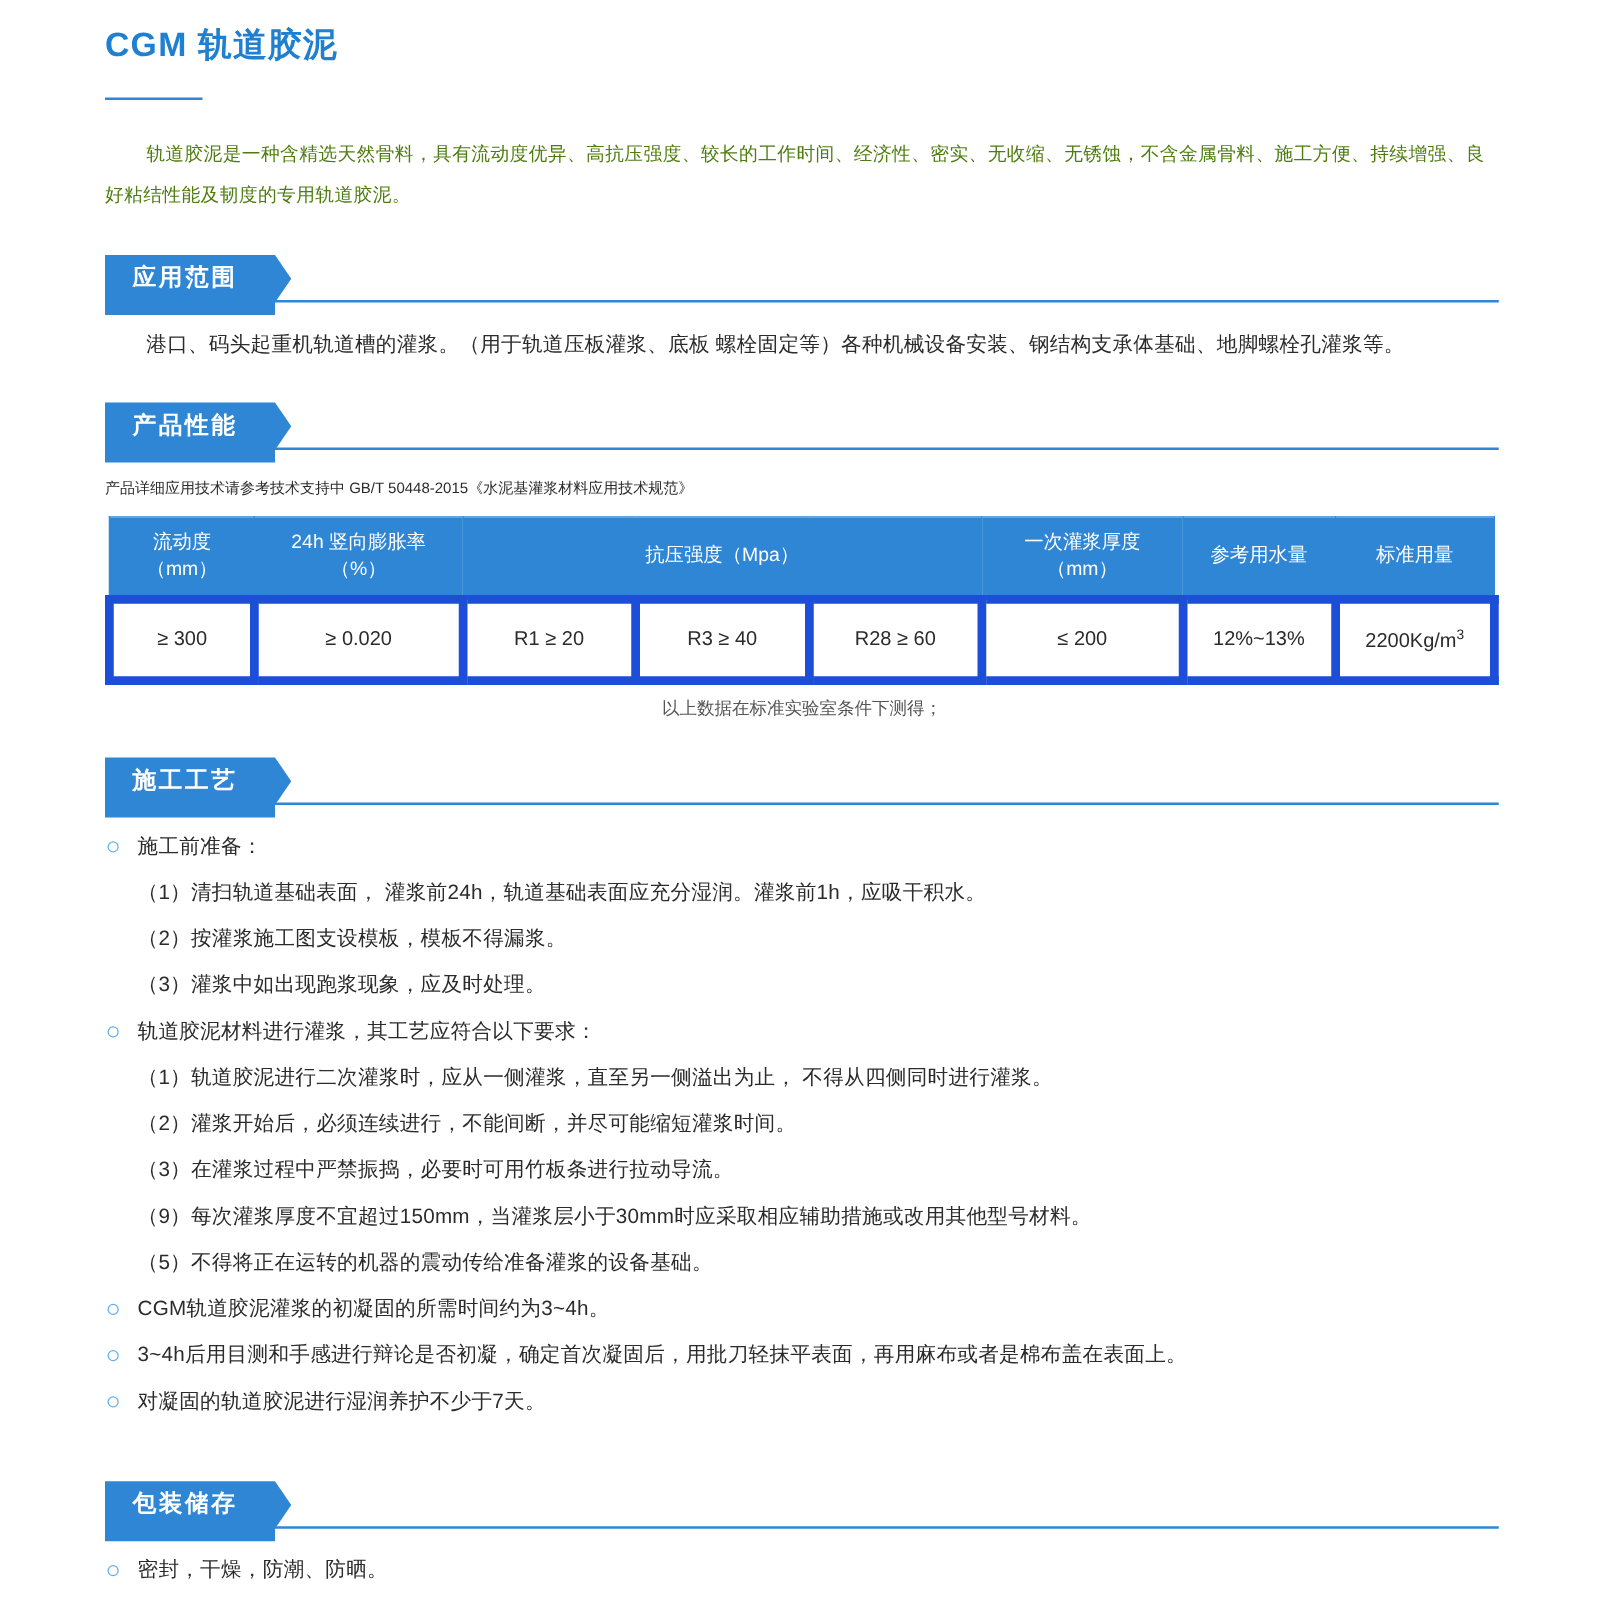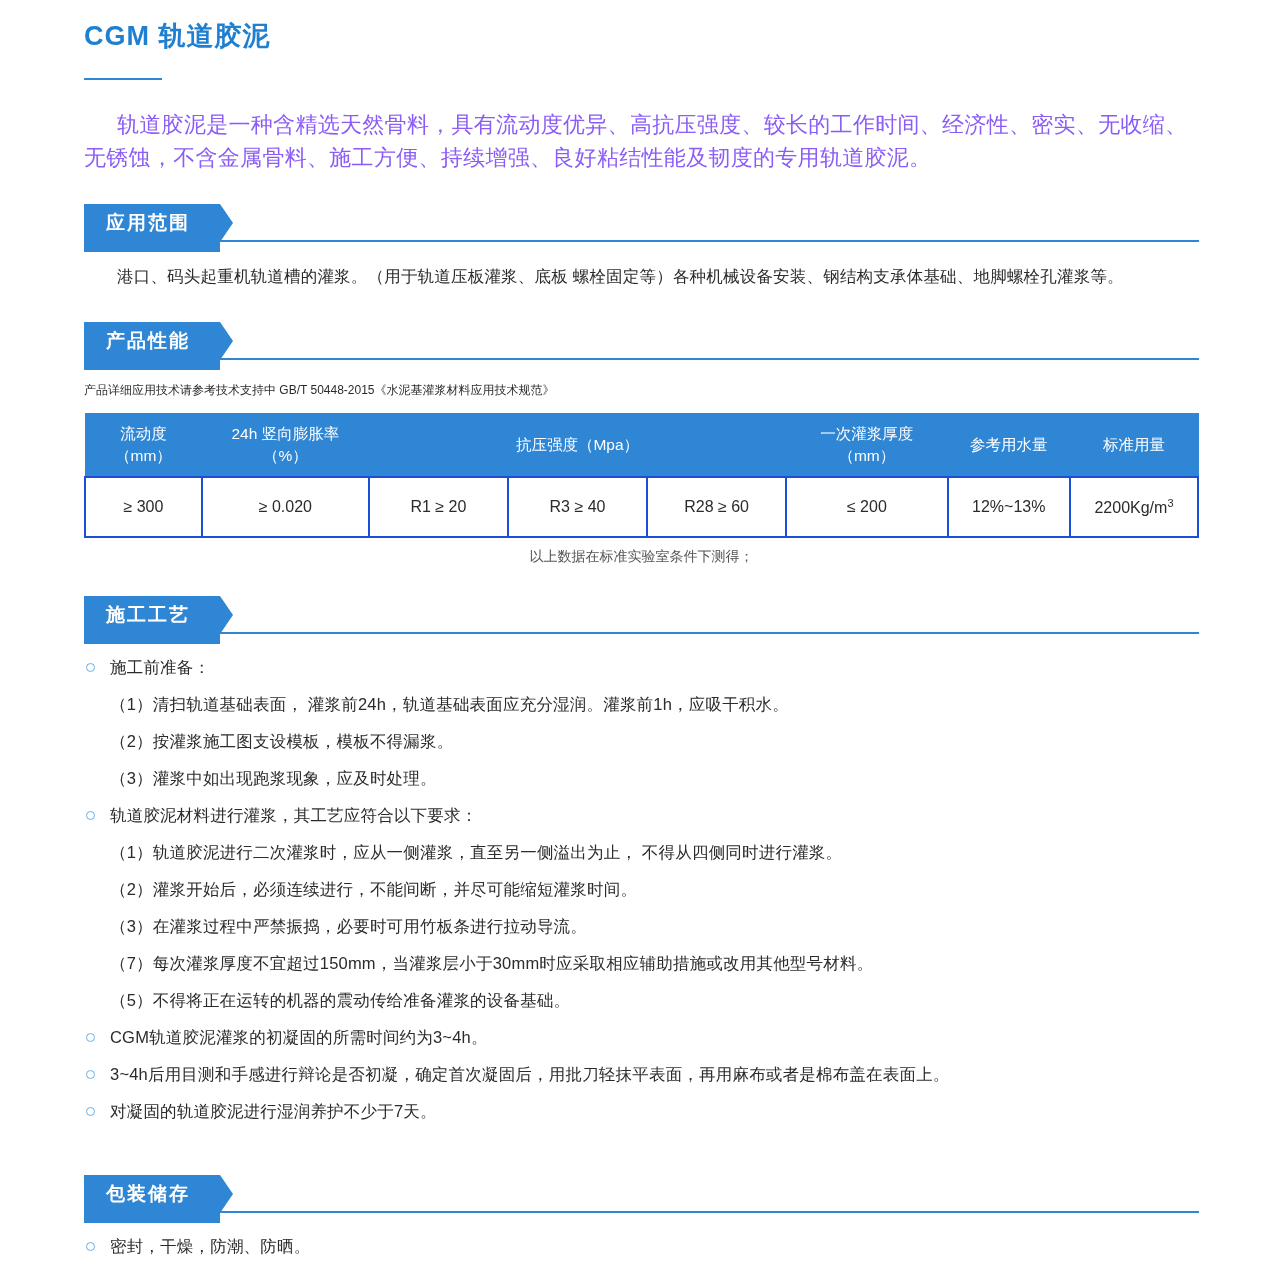--- a/index.html
+++ b/index.html
@@ -33,26 +33,27 @@
   .title-rule {
     width: 78px;
     height: 2px;
     background: #2f86d4;
     margin-top: 24px;
     margin-bottom: 28px;
   }
 
   
   .intro {
-    font-size: 22px;
+    font-size: 15px;
     line-height: 33px;
-    color: #8b5cf6;
+    color: #4d7c0f;
     text-indent: 33px;
     margin: 0 0 22px 0;
     letter-spacing: 0.3px;
+    font-family: Liberation Mono, monospace;
   }
 
   
   .section-head {
     position: relative;
     height: 38px;
     margin-top: 30px;
     margin-bottom: 6px;
   }
   .section-head .banner {
@@ -118,21 +119,21 @@
     color: #ffffff;
     font-size: 15.5px;
     font-weight: normal;
     line-height: 22px;
     border: 1px solid #2f86d4;
     padding: 9px 4px;
     text-align: center;
     vertical-align: middle;
   }
   table.perf td {
-    border: 2px solid #1d4ed8;
+    border: 7px solid #1d4ed8;
     font-size: 16px;
     color: #2b2b2b;
     text-align: center;
     padding: 12px 4px;
     height: 34px;
   }
   .sup {
     font-size: 11px;
     vertical-align: super;
   }
@@ -261,21 +262,21 @@
 
   <ul class="list">
     <li class="ring">施工前准备：</li>
     <li class="plain">（1）清扫轨道基础表面， 灌浆前24h，轨道基础表面应充分湿润。灌浆前1h，应吸干积水。</li>
     <li class="plain">（2）按灌浆施工图支设模板，模板不得漏浆。</li>
     <li class="plain">（3）灌浆中如出现跑浆现象，应及时处理。</li>
     <li class="ring">轨道胶泥材料进行灌浆，其工艺应符合以下要求：</li>
     <li class="plain">（1）轨道胶泥进行二次灌浆时，应从一侧灌浆，直至另一侧溢出为止， 不得从四侧同时进行灌浆。</li>
     <li class="plain">（2）灌浆开始后，必须连续进行，不能间断，并尽可能缩短灌浆时间。</li>
     <li class="plain">（3）在灌浆过程中严禁振捣，必要时可用竹板条进行拉动导流。</li>
-    <li class="plain">（7）每次灌浆厚度不宜超过150mm，当灌浆层小于30mm时应采取相应辅助措施或改用其他型号材料。</li>
+    <li class="plain">（9）每次灌浆厚度不宜超过150mm，当灌浆层小于30mm时应采取相应辅助措施或改用其他型号材料。</li>
     <li class="plain">（5）不得将正在运转的机器的震动传给准备灌浆的设备基础。</li>
     <li class="ring">CGM轨道胶泥灌浆的初凝固的所需时间约为3~4h。</li>
     <li class="ring"> 3~4h后用目测和手感进行辩论是否初凝，确定首次凝固后，用批刀轻抹平表面，再用麻布或者是棉布盖在表面上。</li>
     <li class="ring">对凝固的轨道胶泥进行湿润养护不少于7天。</li>
   </ul>
 
   <div class="section-head" style="margin-top:48px;">
     <div class="banner">包装储存</div>
     <div class="underline"></div>
   </div>

